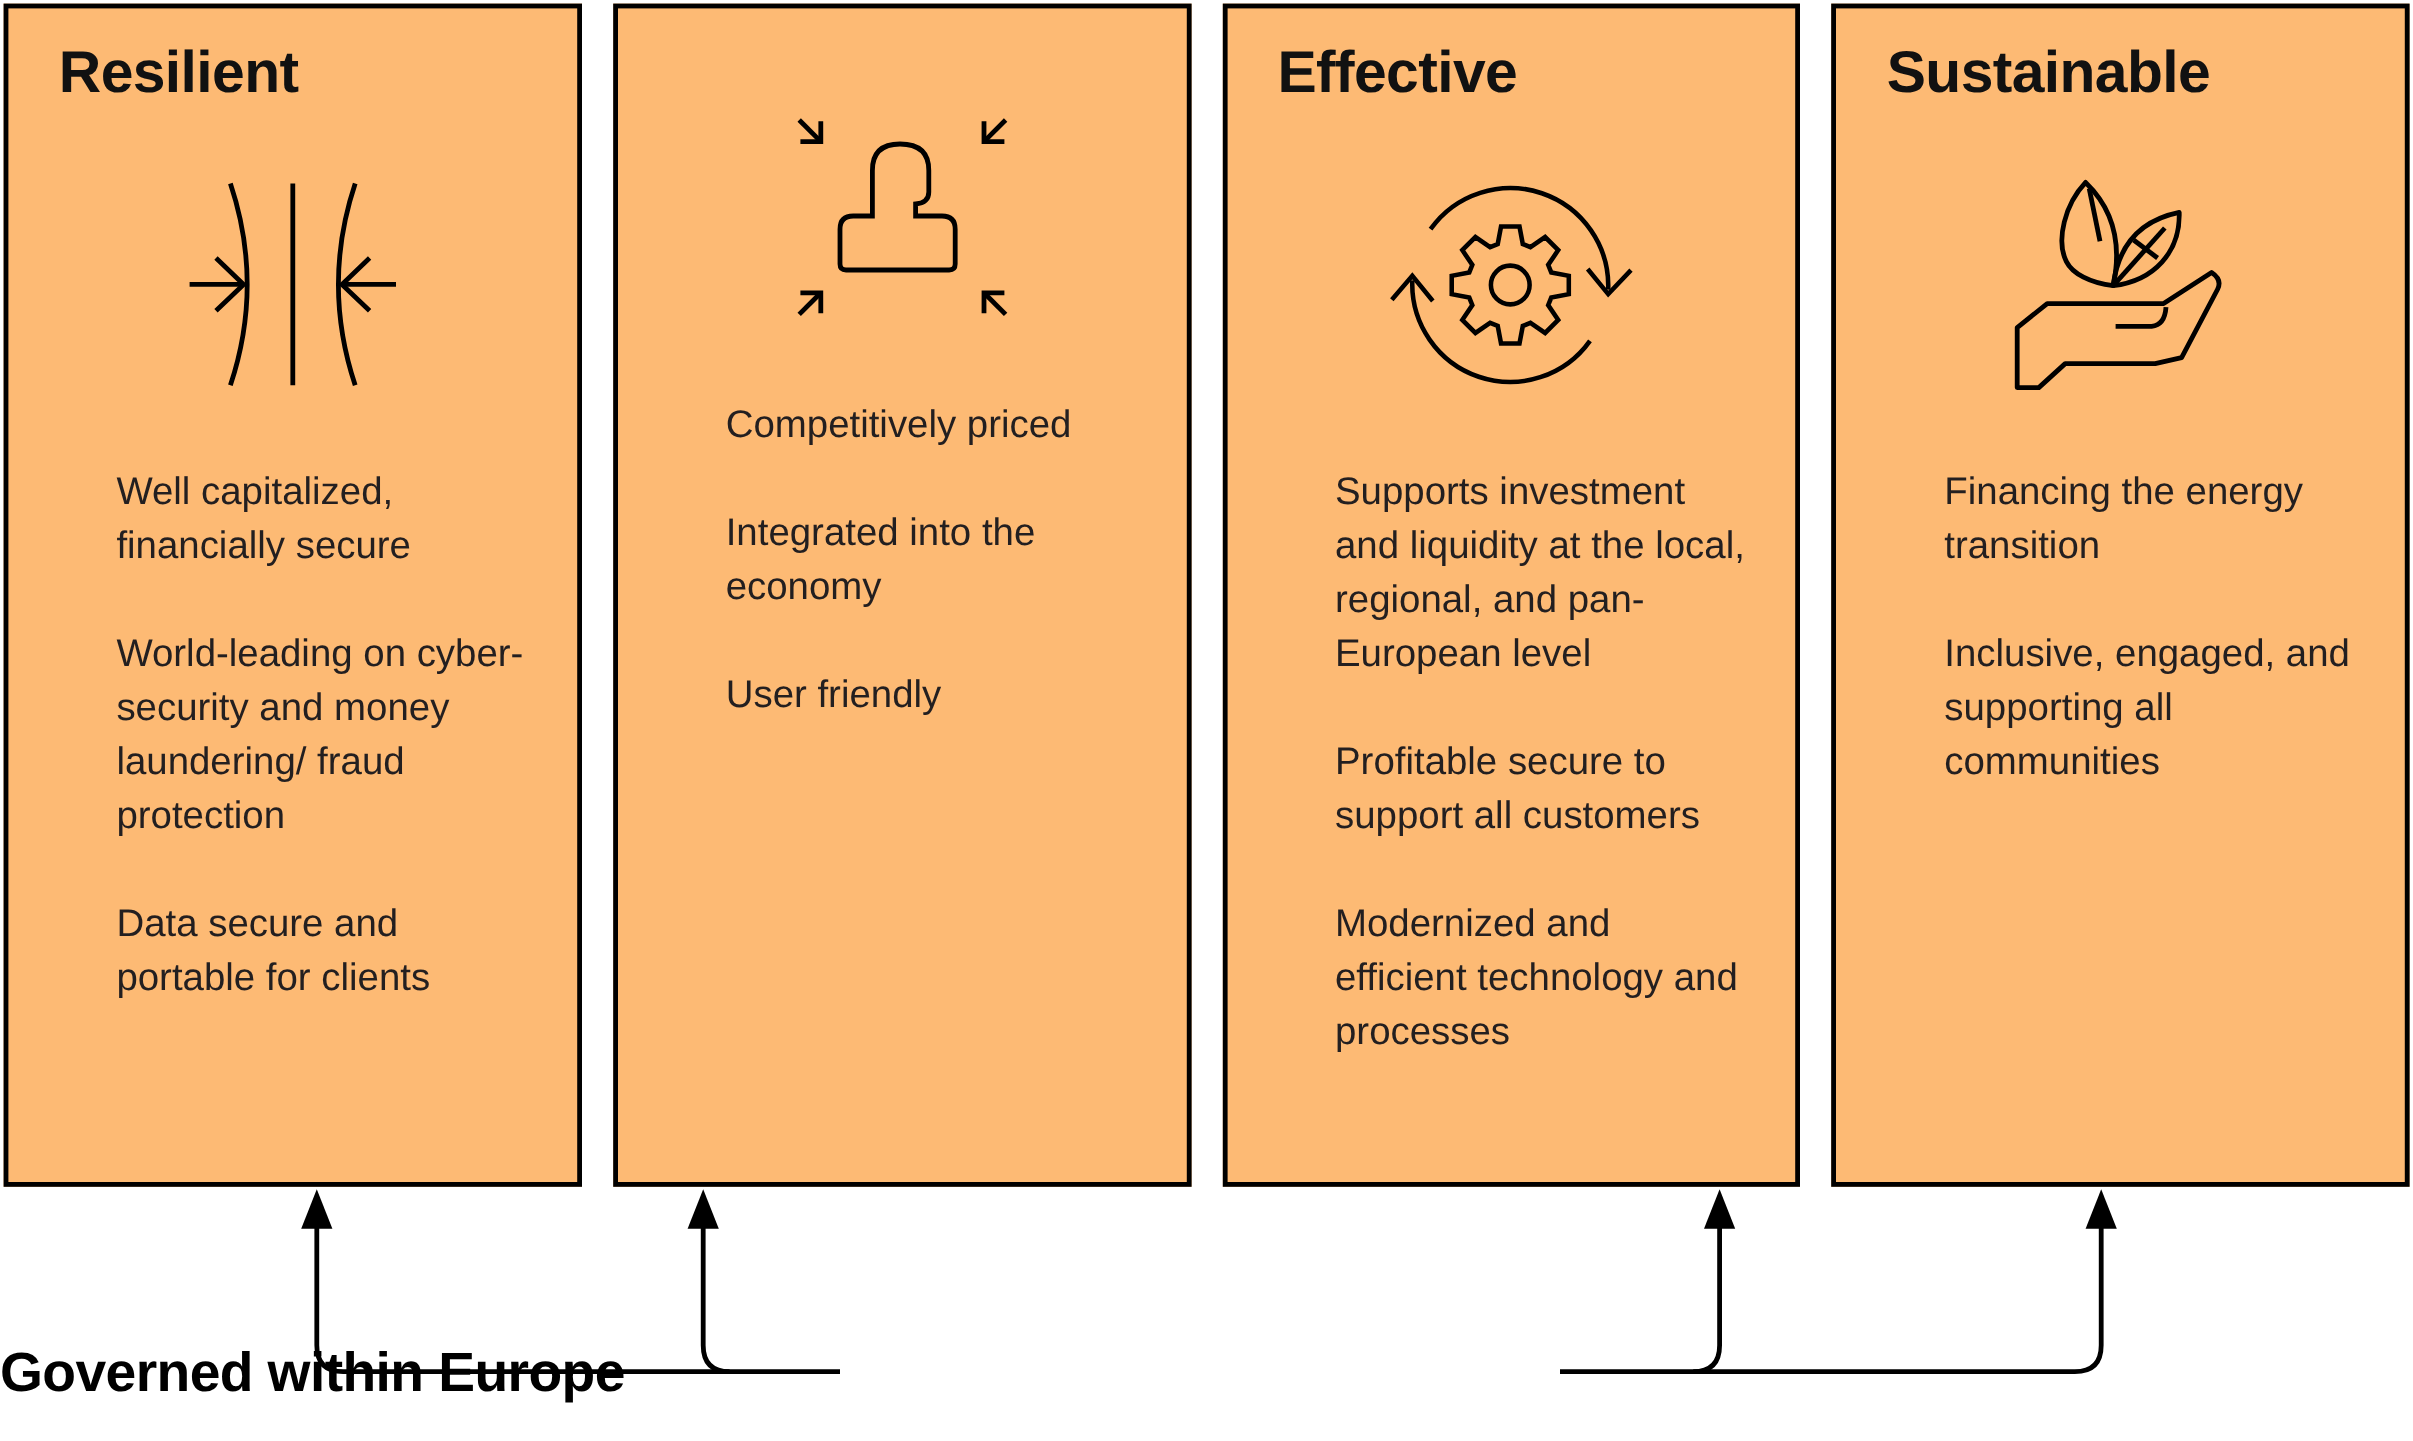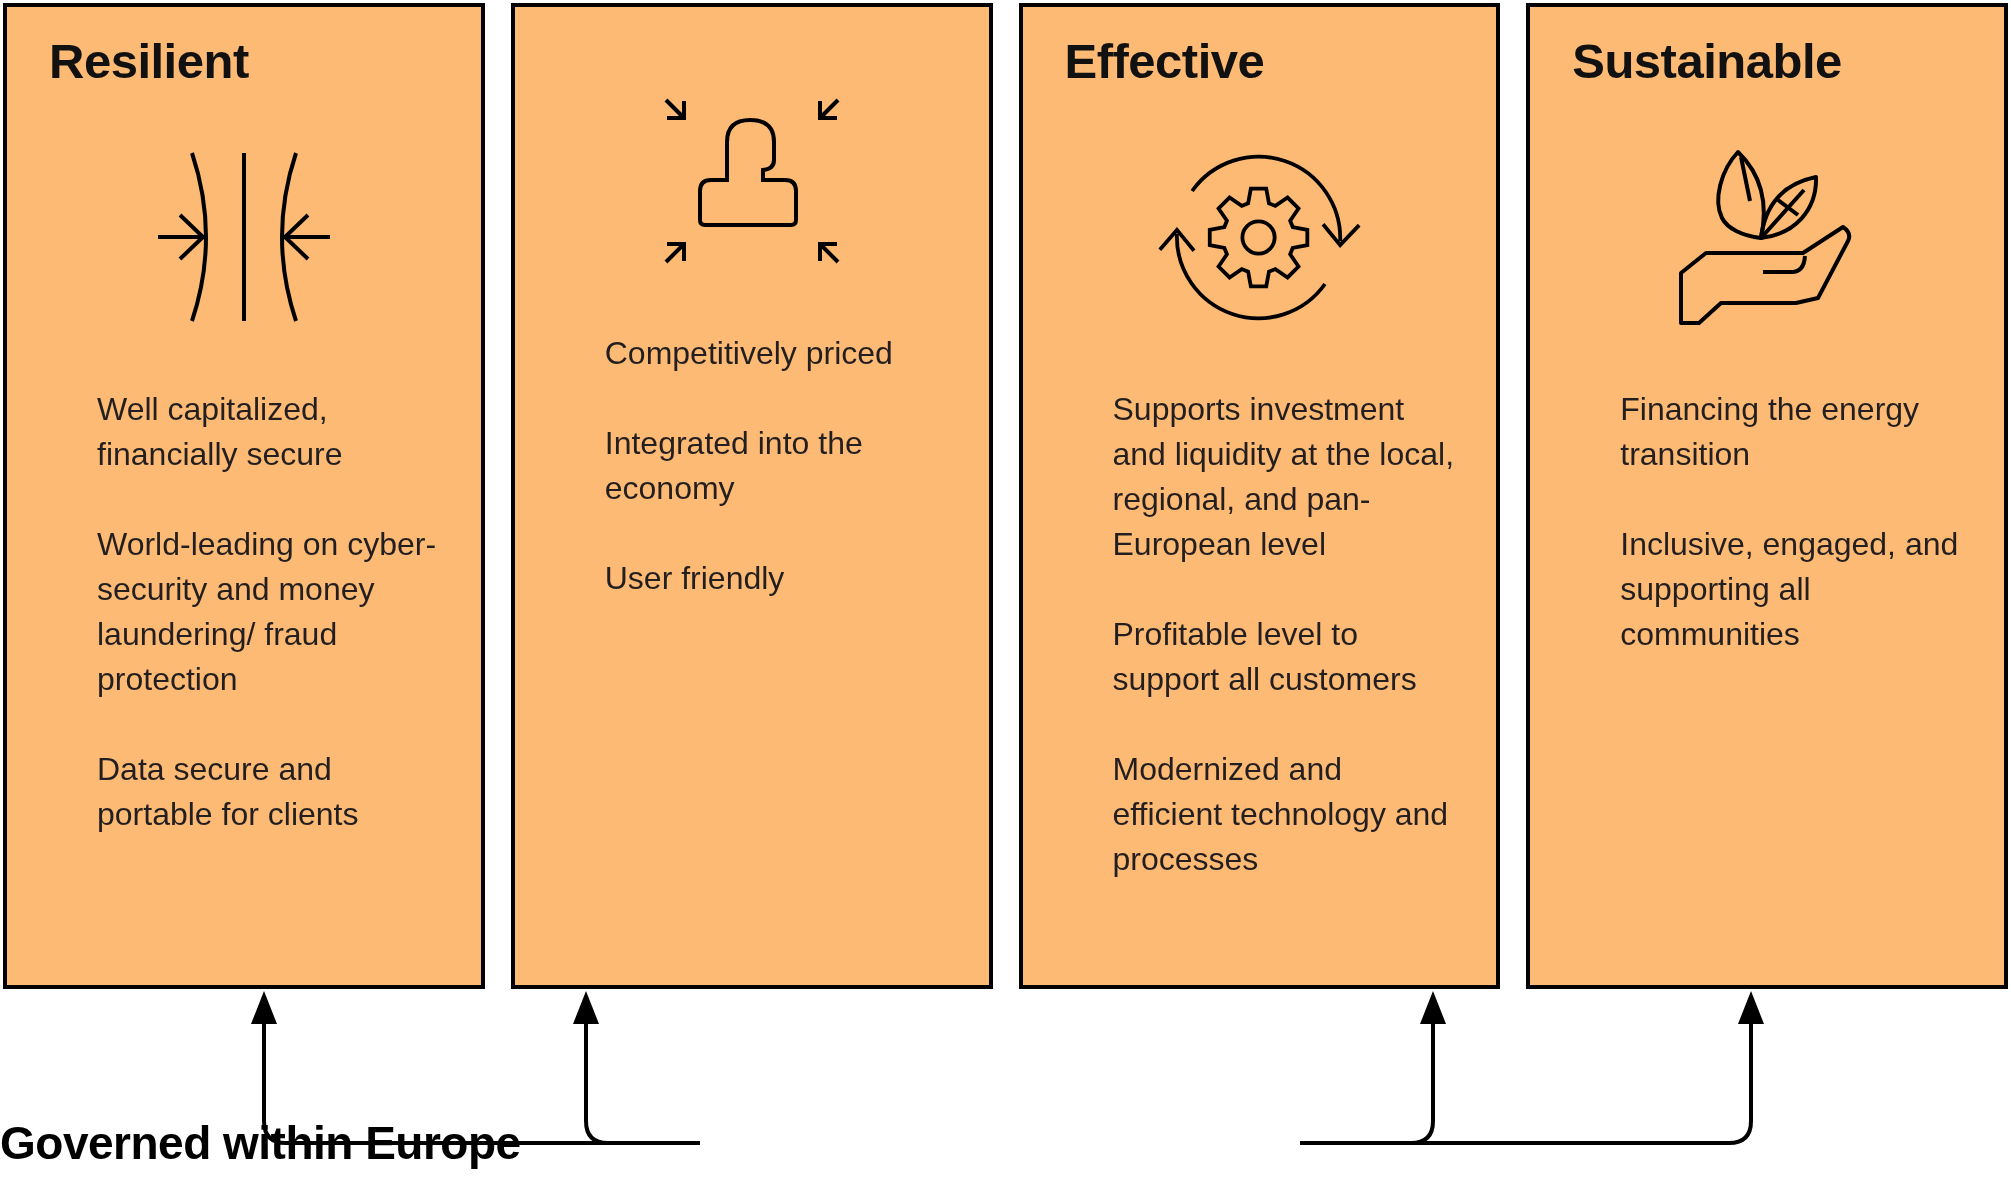--- a/index.html
+++ b/index.html
@@ -99,21 +99,21 @@
           <path class="ic" d="M 139,79 L 154.4,81.9 L 154.4,98.1 L 139,101 L 136.3,107.7 L 145.1,120.6 L 133.6,132.1 L 120.7,123.3 L 114,126 L 111.1,141.4 L 94.9,141.4 L 92,126 L 85.3,123.3 L 72.4,132.1 L 60.9,120.6 L 69.7,107.7 L 67,101 L 51.6,98.1 L 51.6,81.9 L 67,79 L 69.7,72.3 L 60.9,59.4 L 72.4,47.9 L 85.3,56.7 L 92,54 L 94.9,38.6 L 111.1,38.6 L 114,54 L 120.7,56.7 L 133.6,47.9 L 145.1,59.4 L 136.3,72.3 Z"></path>
           <circle class="ic" cx="103" cy="90" r="17"></circle>
           <path class="ic" d="M 33,41 A 86 86 0 0 1 189,94"></path>
           <polyline class="ic" points="171,76 189,98 209,77"></polyline>
           <path class="ic" d="M 173,139 A 86 86 0 0 1 17,86"></path>
           <polyline class="ic" points="35,104 17,82 -1,103"></polyline>
         </svg>
       </div>
       <div class="items">
         <p>Supports investment and liquidity at the local, regional, and pan-European level</p>
-        <p>Profitable level to support all customers</p>
+        <p>Profitable secure to support all customers</p>
         <p>Modernized and efficient technology and processes</p>
       </div>
     </div>
 
     <div class="pillar">
       <div class="pillar-title">Sustainable</div>
       <div class="icon-wrap">
         <svg width="180" height="179" viewBox="0 0 180 179">
           <path class="ic" stroke-linejoin="round" d="M 61,4 C 44,22 36,52 45,70 C 50,80 65,88 84,90 C 90,62 88,30 61,4 Z"></path>
           <path class="ic" d="M 64,9 L 73,53"></path>

